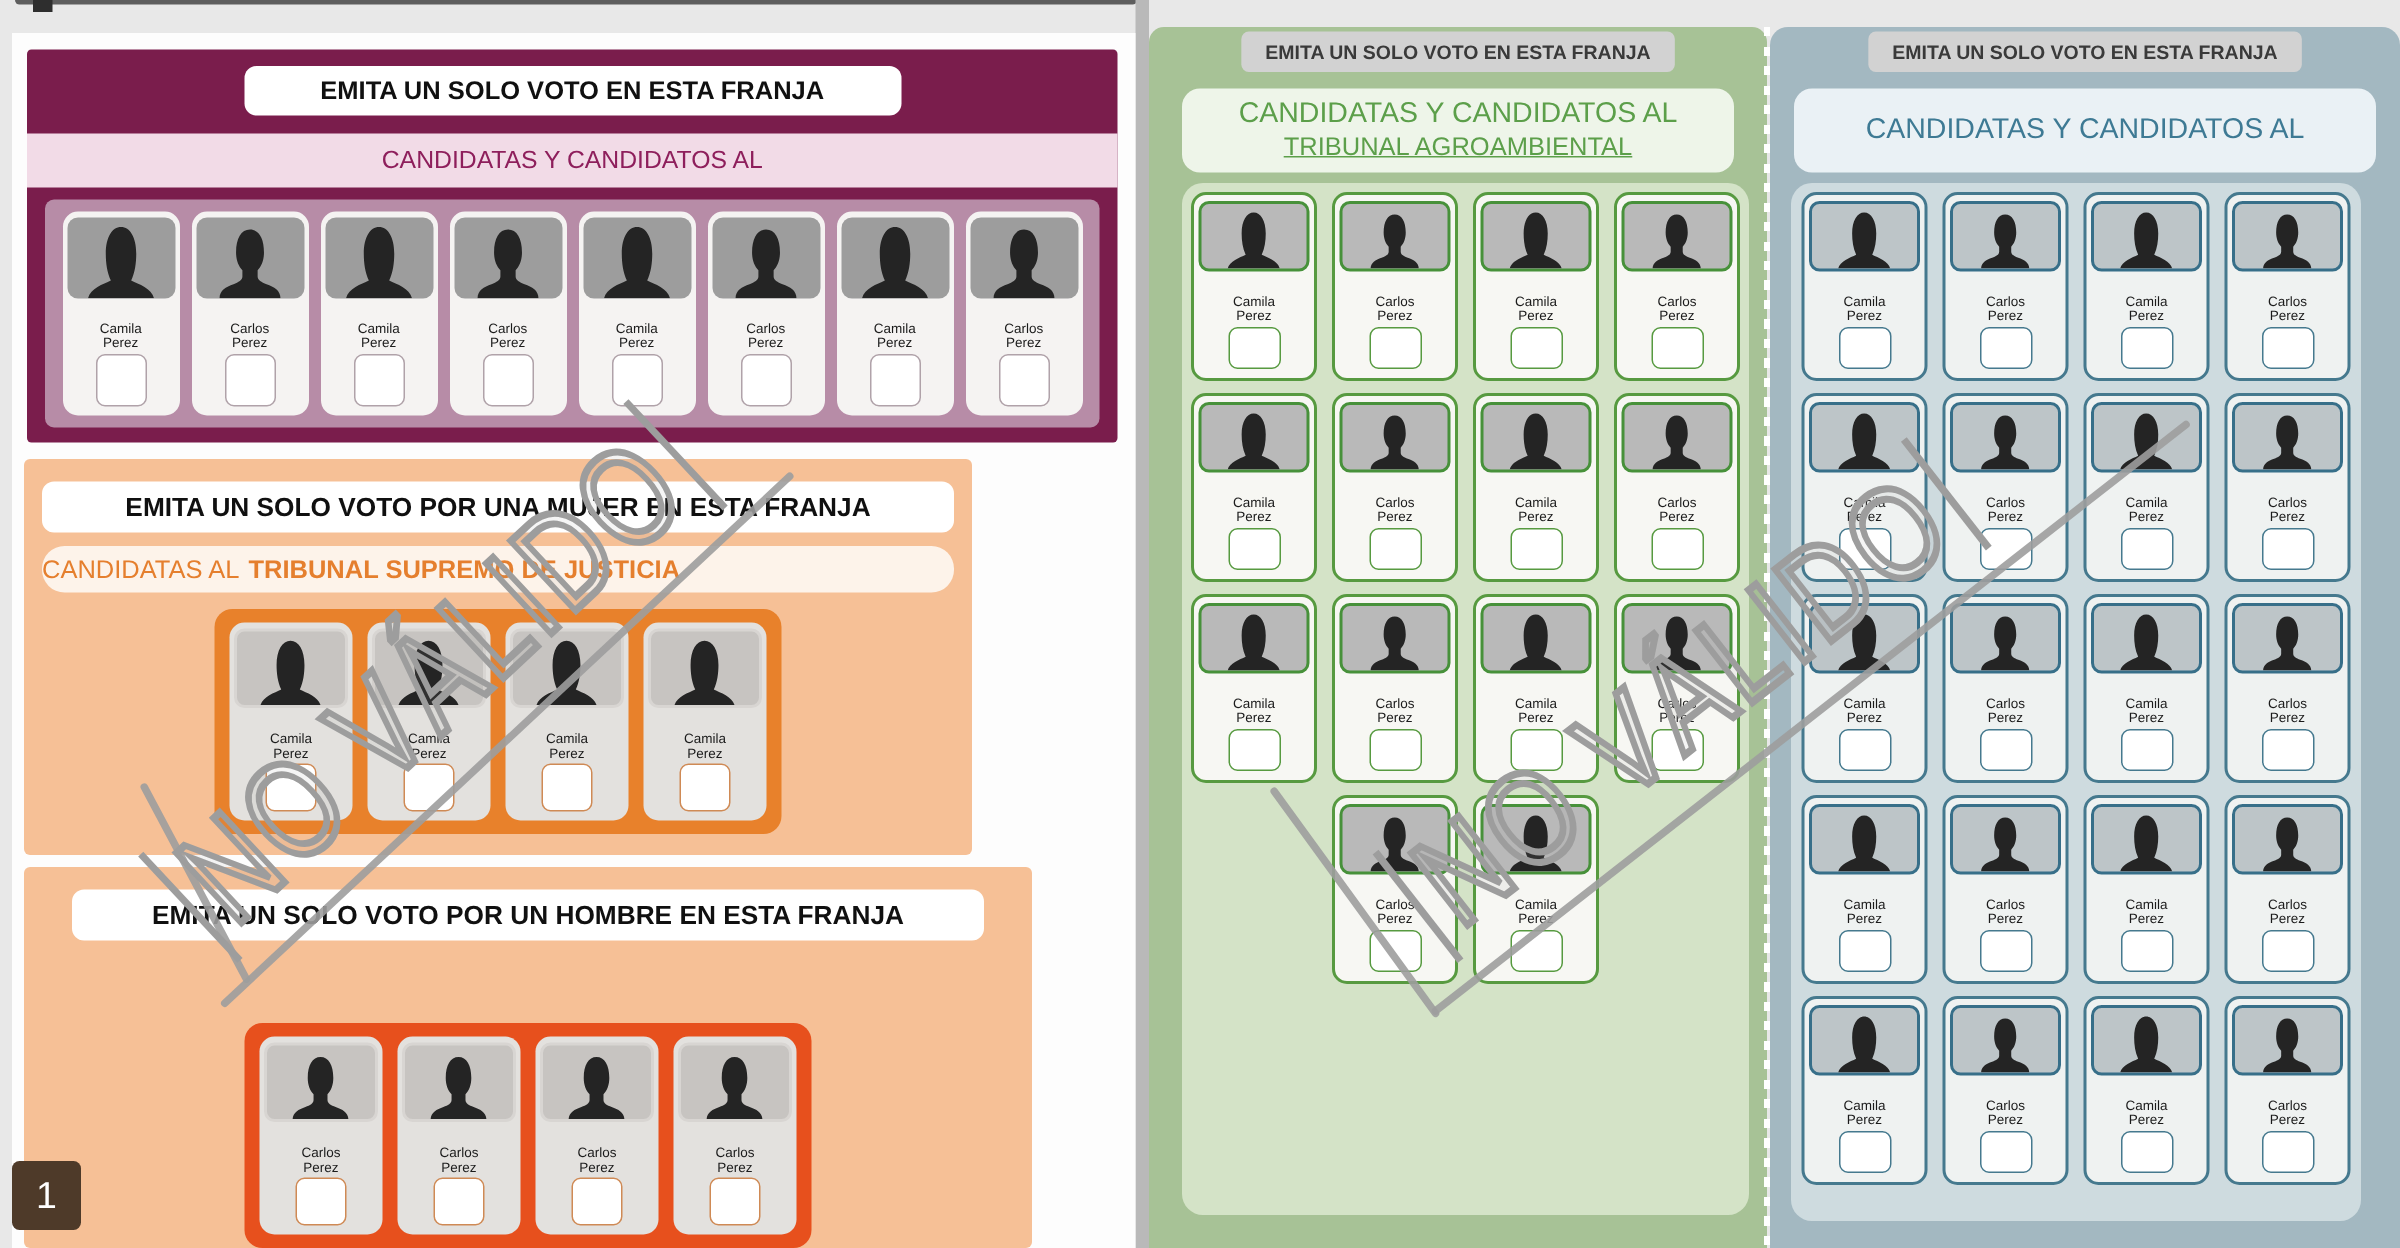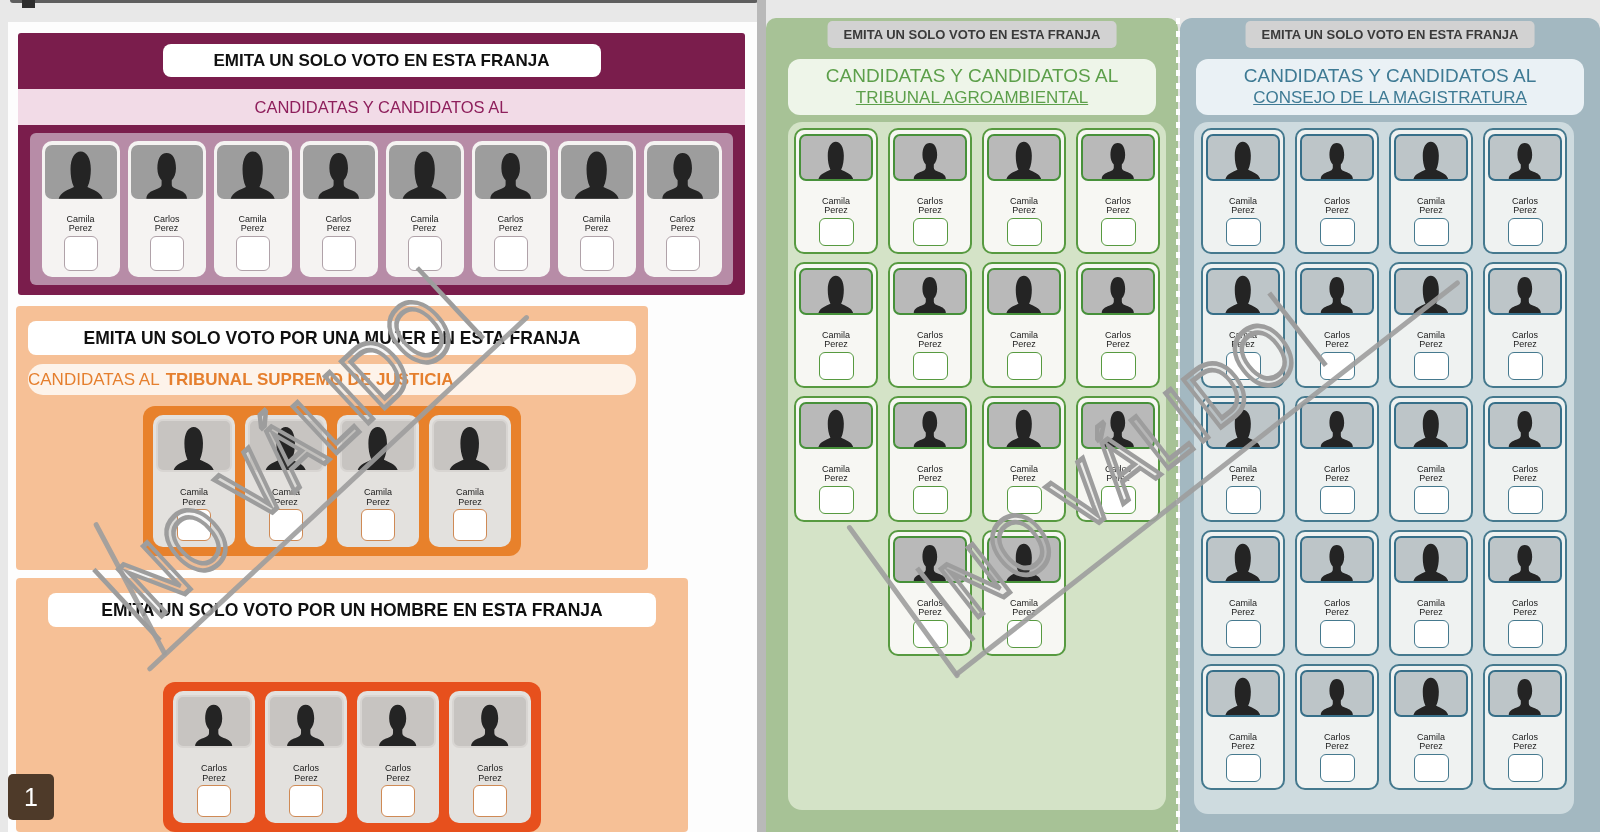--- a/index.html
+++ b/index.html
@@ -527,21 +527,20 @@
 </div>
 
 <div class="dotted-divider"></div>
 
 <div class="blue-section">
   <div class="g-label">
     <span>EMITA UN SOLO VOTO EN ESTA FRANJA</span>
   </div>
   <div class="g-subtitle">
     <span class="l1">CANDIDATAS Y CANDIDATOS AL</span>
-    <span class="l2">CONSEJO DE LA MAGISTRATURA</span>
   </div>
   <div class="g-panel">
       <div class="card-row">
         <div class="card">
           <div class="photo">
             <svg viewBox="0 0 64 60" preserveAspectRatio="xMidYMax meet">
               <path d="M6 60 C8 52 18 49 24 46 C21 40 20 32 20 25 C20 12 25 4 32 4 C39 4 44 12 44 25 C44 32 43 40 40 46 C46 49 56 52 58 60 Z"></path>
             </svg>
           </div>
           <div class="cand-name">

